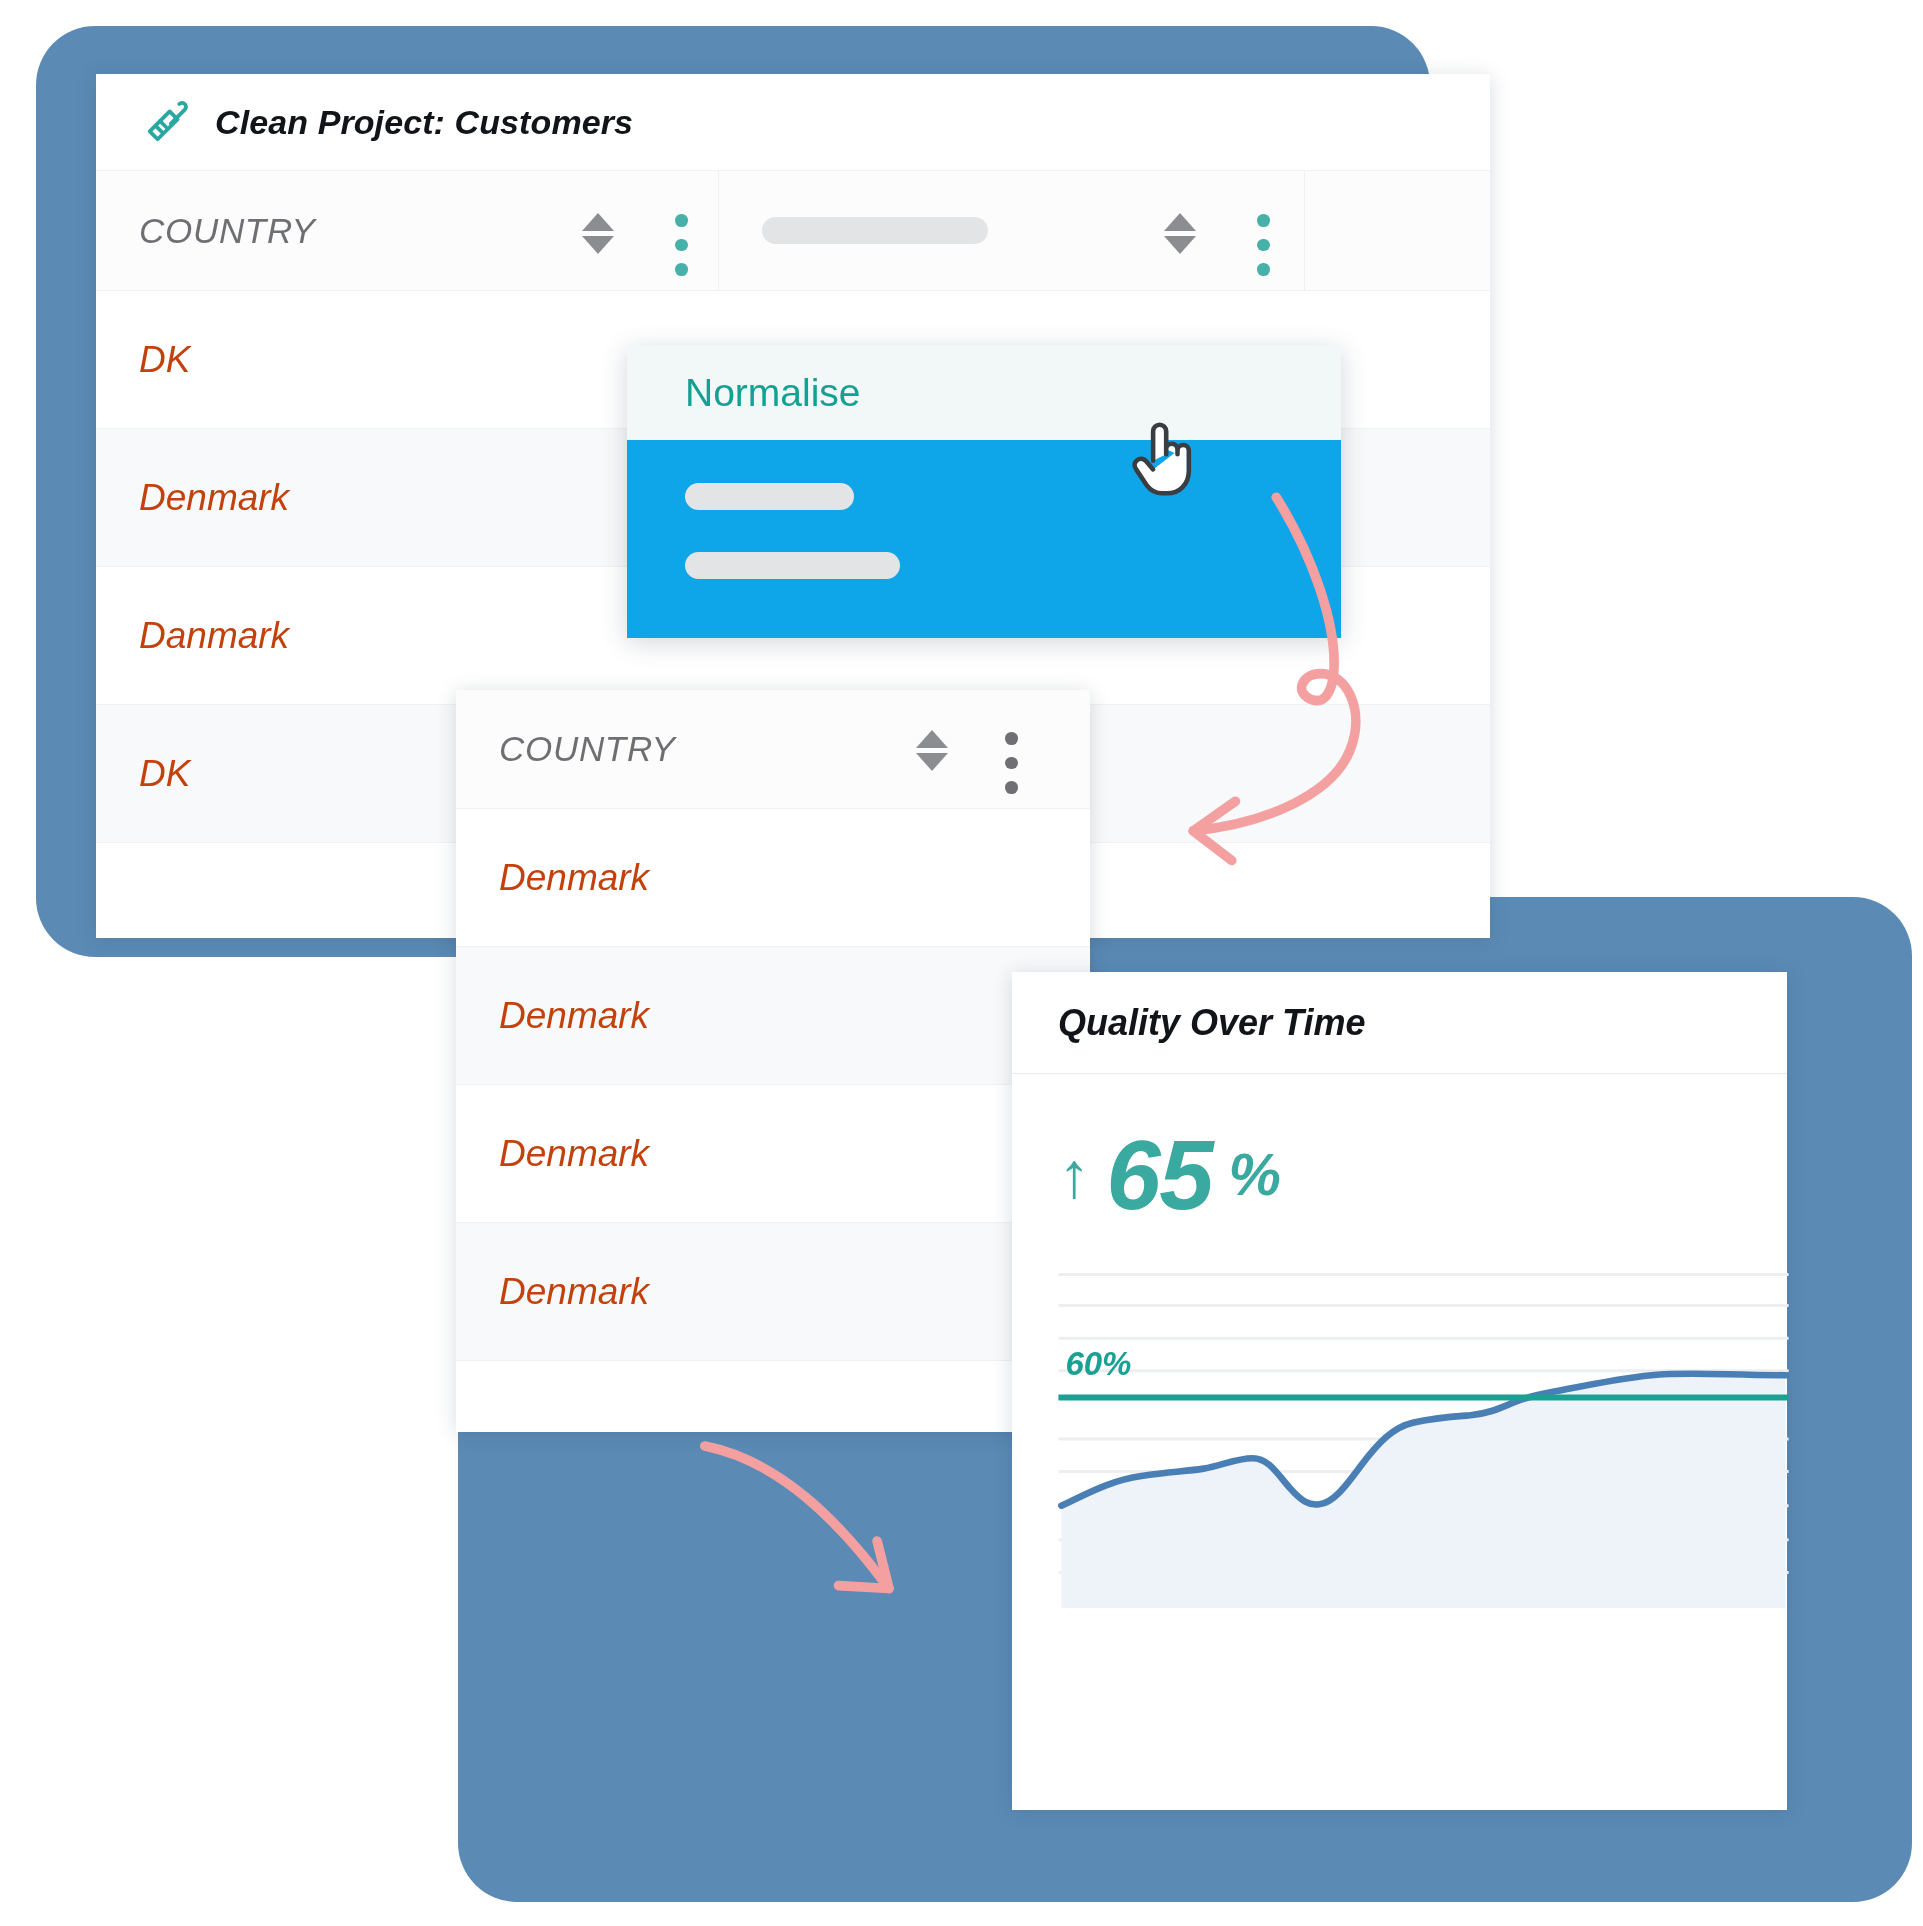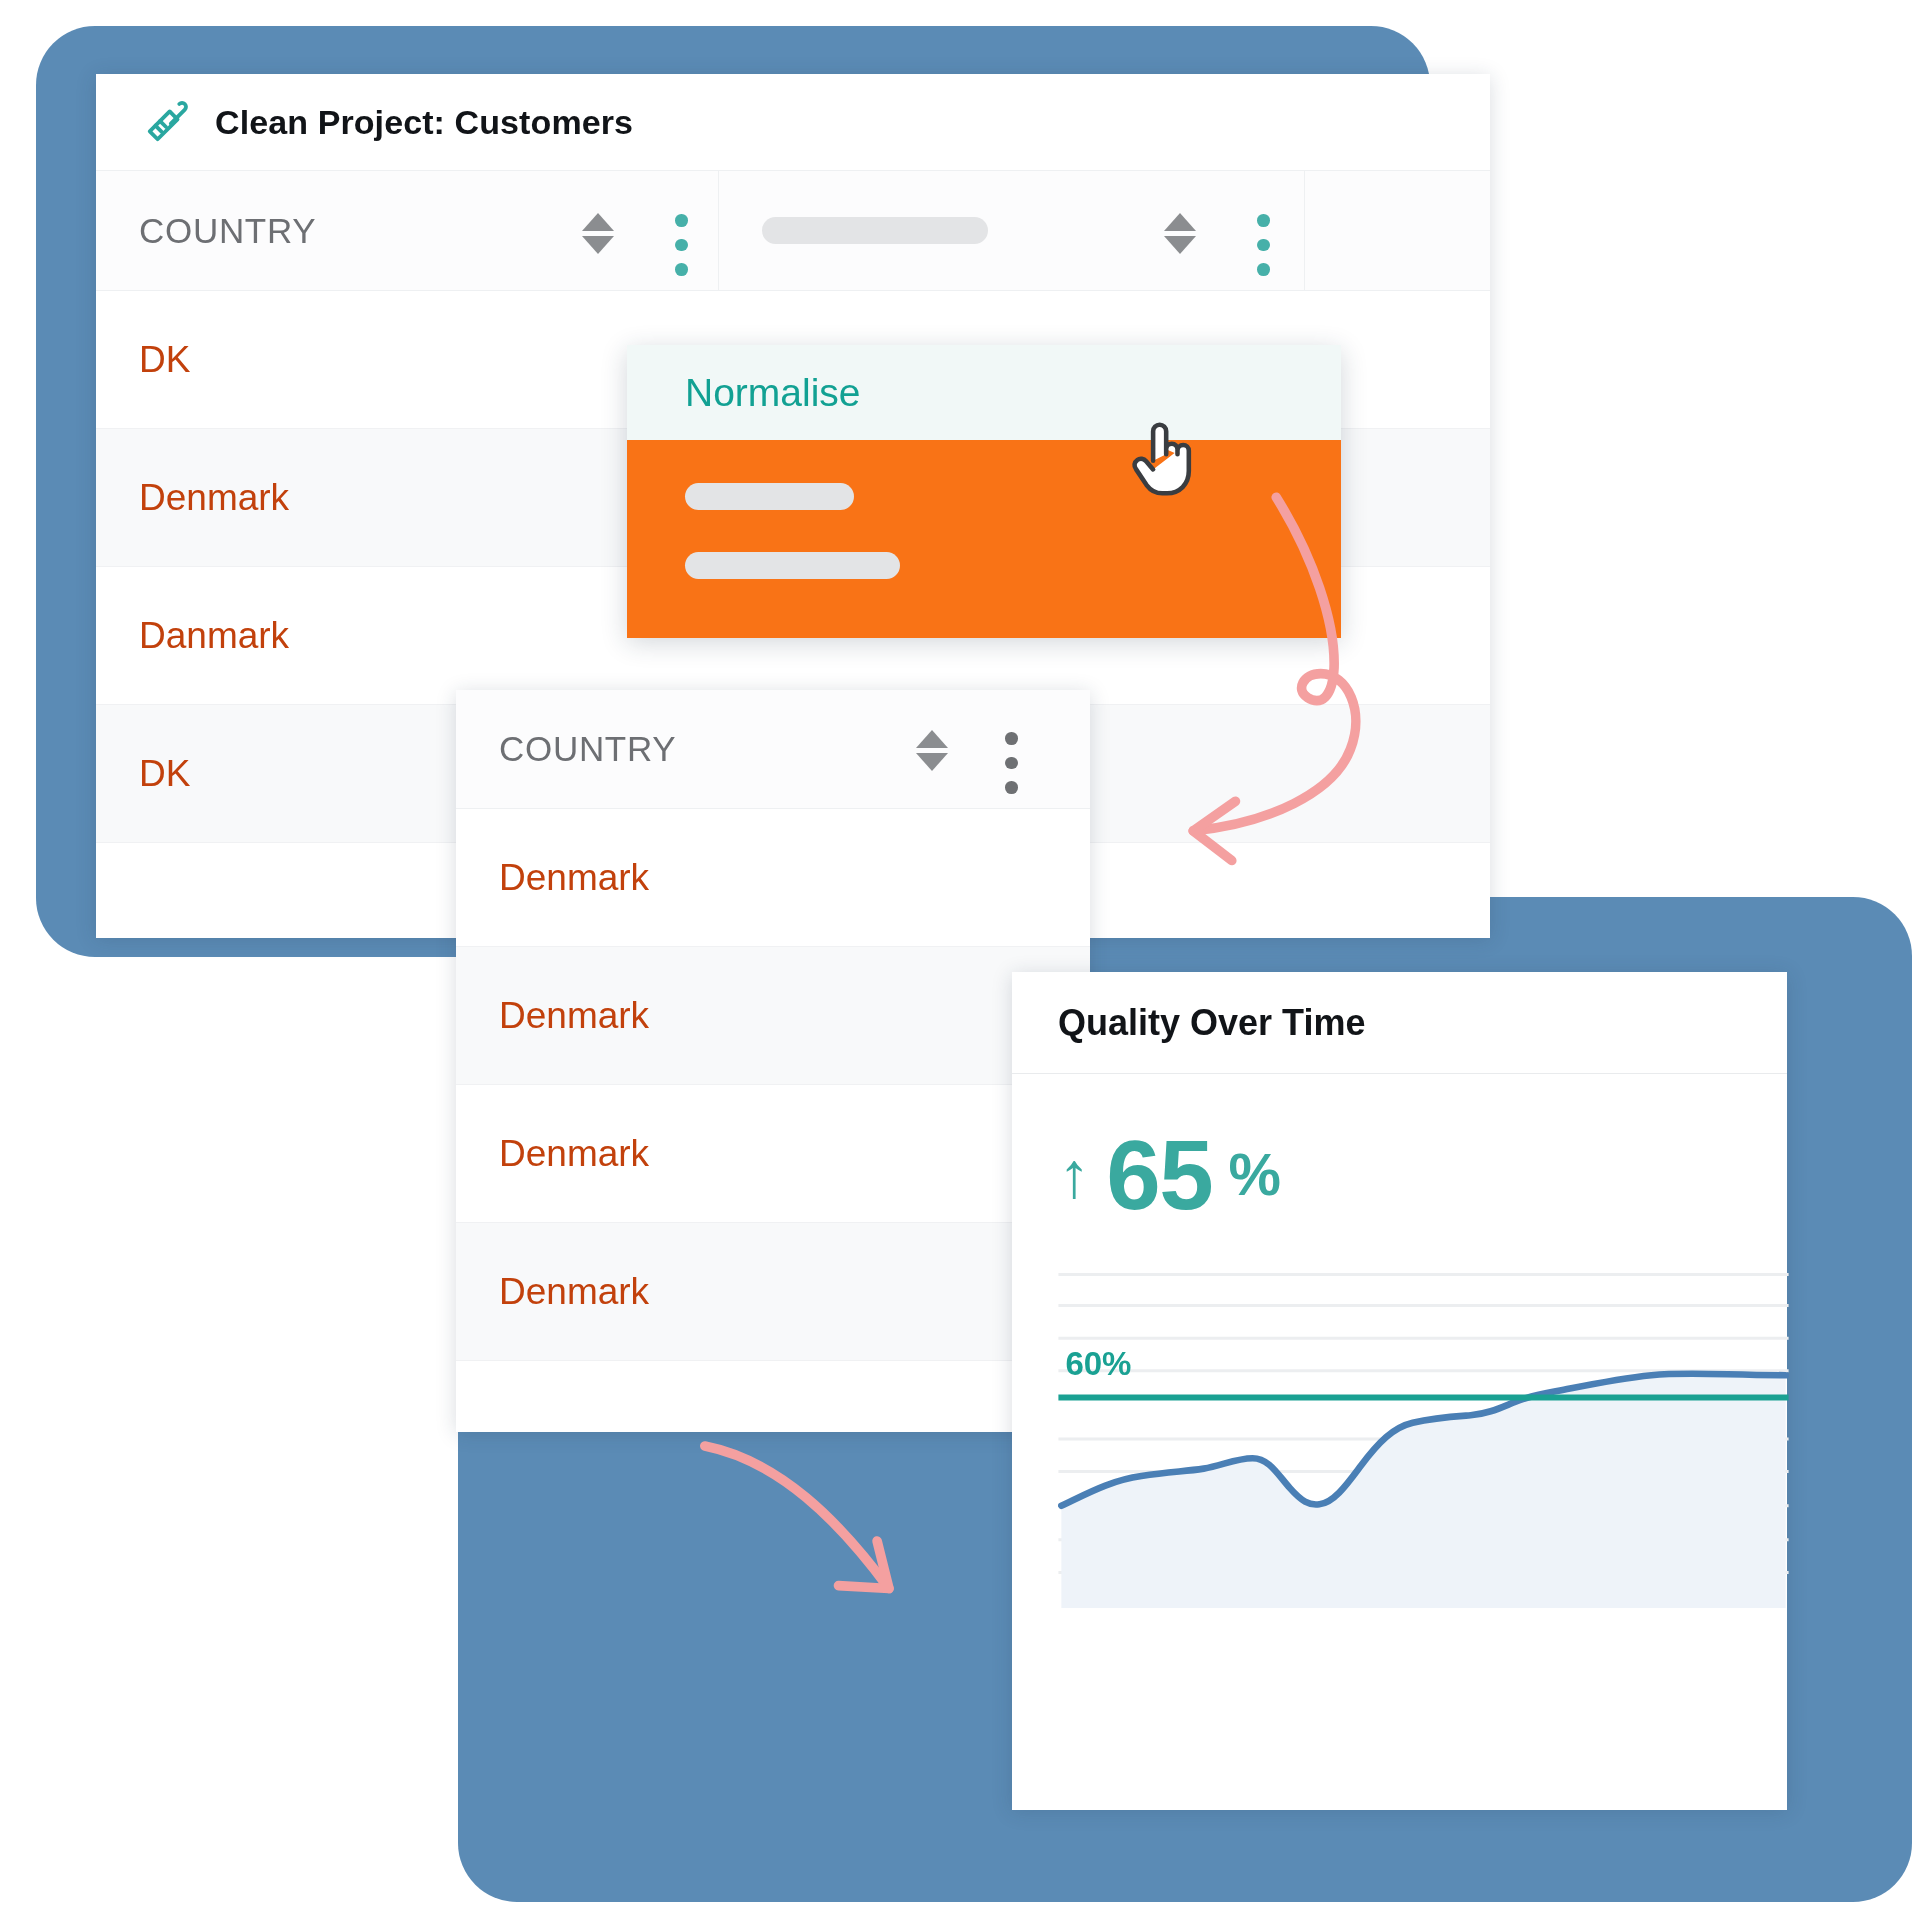--- a/index.html
+++ b/index.html
@@ -18,20 +18,21 @@
     border-radius: 59px;
   }
   #blue-top  { left: 36px;  top: 26px;   width: 1394px; height: 931px; }
   #blue-bot  { left: 458px; top: 897px; width: 1454px; height: 1005px; }
 
   
   .card {
     position: absolute;
     background: #ffffff;
     box-shadow: 0 2.2px 19px rgba(30,50,70,.17);
+    font-style: italic;
   }
 
   
   #card-clean { left: 96px; top: 74px; width: 1394px; height: 864px; }
 
   .clean-head {
     display: flex; align-items: center;
     height: 96px; padding-left: 48px; gap: 25px;
   }
   .brush-icon { width: 46px; height: 46px; flex: none; }
@@ -83,21 +84,21 @@
     height: 138px; padding-left: 43px;
     font-size: 37px; color: #c2410c;
     border-bottom: 0.7px solid #f0f1f3;
   }
   .trow.alt { background: #f8f9fa; }
 
   
   #menu-normalise {
     position: absolute; left: 627px; top: 345px;
     width: 714px; height: 293px;
-    background: #f97316;
+    background: #0ea5e9;
     box-shadow: 0 4.5px 25px rgba(30,50,70,.20);
   }
   .menu-active {
     height: 95px; background: #f1f8f7;
     display: flex; align-items: center; padding-left: 58px;
   }
   .menu-active span { font-size: 39px; color: #12a193; }
   .menu-ph { padding-left: 58px; }
   .menu-ph .ph-bar { margin-top: 43px; }
 

